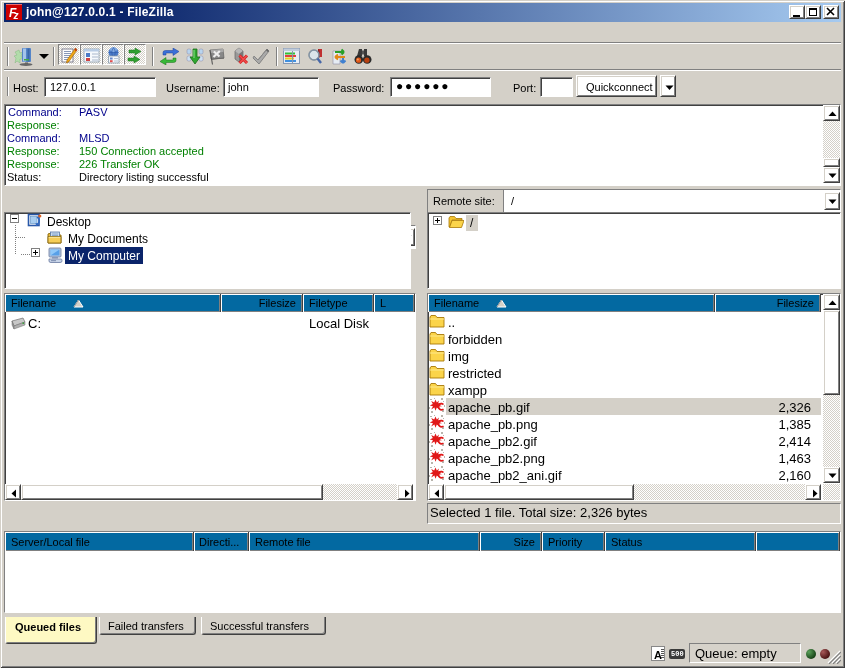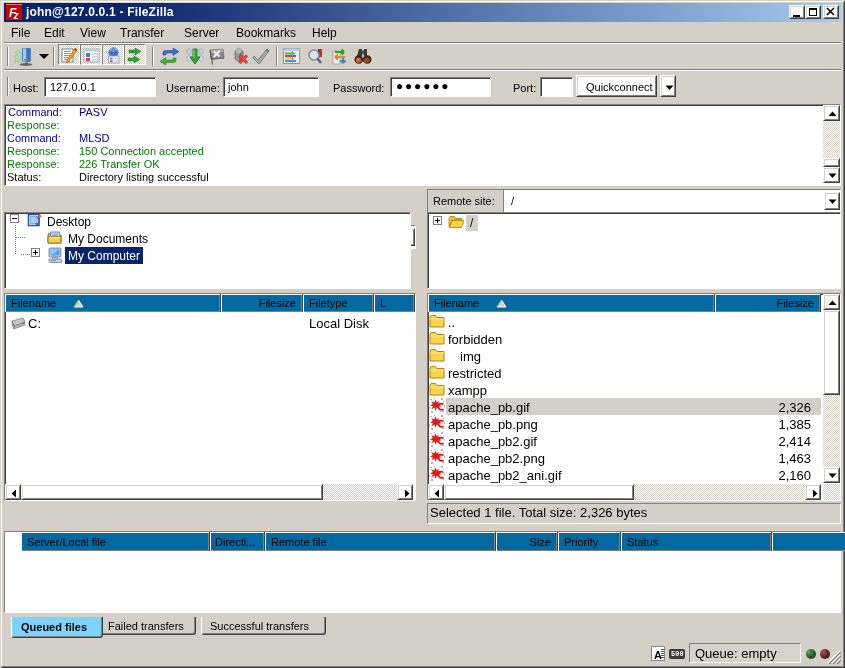--- a/index.html
+++ b/index.html
@@ -45,29 +45,20 @@
     <div class="abs btn3d" style="left:801px; top:2px; width:16px; height:14px;">
         <div class="abs" style="left:3px; top:2px; width:8px; height:8px; border:1px solid #000; border-top-width:2px;"></div>
       </div>
     <div class="abs btn3d" style="left:819px; top:2px; width:16px; height:14px;">
       <svg width="14" height="12" viewBox="0 0 14 12">
           <path d="M3 2 L10 9 M10 2 L3 9" stroke="#000" stroke-width="1.6"></path>
         </svg>
     </div>
   </div>
 
-  <div class="abs" style="left:4px; top:22px; width:837px; height:20px;">
-    <div class="txt f12" style="left:7px; top:4px;">File</div>
-    <div class="txt f12" style="left:40px; top:4px;">Edit</div>
-    <div class="txt f12" style="left:76px; top:4px;">View</div>
-    <div class="txt f12" style="left:116px; top:4px;">Transfer</div>
-    <div class="txt f12" style="left:180px; top:4px;">Server</div>
-    <div class="txt f12" style="left:232px; top:4px;">Bookmarks</div>
-    <div class="txt f12" style="left:308px; top:4px;">Help</div>
-  </div>
   <div class="abs" style="left:4px; top:42px; width:837px; height:2px; border-top:1px solid #808080; border-bottom:1px solid #ffffff;"></div>
 
   <div class="abs" id="toolbar" style="left:4px; top:44px; width:837px; height:25px;">
     <div class="vline" style="left:3px; top:3px; height:19px;"></div>
     <svg class="abs" style="left:10px; top:3px;" width="20" height="19" viewBox="0 0 20 19">
       <path d="M1 5 L5 3 L6 6 L9 5 L7 9 L9 12 L6 12 L6 16 L3 14 L1 16 L2 11 L0 9 L3 8 Z" fill="#b2dcaa" stroke="#85b881" stroke-width="0.5"></path>
       <rect x="8" y="1" width="9" height="14" rx="1" fill="#5585c8"></rect>
       <rect x="9" y="1.5" width="3" height="13" fill="#a4c4ea"></rect>
       <rect x="13.5" y="1.5" width="2" height="13" fill="#3b66a8"></rect>
       <rect x="10" y="12" width="5" height="1.5" fill="#44aa44"></rect>
@@ -405,21 +396,21 @@
             <path d="M1 3 L2 1.5 L6.5 1.5 L8 3.5 L15 3.5 L15 13 L1 13 Z" fill="#fbd44a" stroke="#a87808" stroke-width="0.9"></path>
             <path d="M1 5 L15 5" stroke="#fde98c" stroke-width="1"></path>
           </svg>
         <div class="txt f13" style="left:20px; top:2px;">forbidden</div>
       </div>
       <div class="abs" style="left:0; top:34px; width:393px; height:17px;">
         <svg class="abs fold" style="left:1px; top:1px;" width="16" height="15" viewBox="0 0 16 15">
             <path d="M1 3 L2 1.5 L6.5 1.5 L8 3.5 L15 3.5 L15 13 L1 13 Z" fill="#fbd44a" stroke="#a87808" stroke-width="0.9"></path>
             <path d="M1 5 L15 5" stroke="#fde98c" stroke-width="1"></path>
           </svg>
-        <div class="txt f13" style="left:20px; top:2px;margin-left:12px;">img</div>
+        <div class="txt f13" style="left:20px; top:2px;">img</div>
       </div>
       <div class="abs" style="left:0; top:51px; width:393px; height:17px;">
         <svg class="abs fold" style="left:1px; top:1px;" width="16" height="15" viewBox="0 0 16 15">
             <path d="M1 3 L2 1.5 L6.5 1.5 L8 3.5 L15 3.5 L15 13 L1 13 Z" fill="#fbd44a" stroke="#a87808" stroke-width="0.9"></path>
             <path d="M1 5 L15 5" stroke="#fde98c" stroke-width="1"></path>
           </svg>
         <div class="txt f13" style="left:20px; top:2px;">restricted</div>
       </div>
       <div class="abs" style="left:0; top:68px; width:393px; height:17px;">
         <svg class="abs fold" style="left:1px; top:1px;" width="16" height="15" viewBox="0 0 16 15">
@@ -552,21 +543,21 @@
           </svg>
         </div>
     </div>
   </div>
 
   <div class="abs sunkenlite" style="left:427px; top:503px; width:414px; height:21px; background:#d4d0c8;">
     <div class="txt f13" style="left:2px; top:1px;">Selected 1 file. Total size: 2,326 bytes</div>
   </div>
 
   <div class="abs sunkenlite" style="left:4px; top:531px; width:837px; height:82px; background:#fff;" id="queue">
-    <div class="abs" style="left:16px; top:0; width:663px; height:19px;padding-left:32px;">
+    <div class="abs" style="left:0; top:0; width:663px; height:19px;padding-left:32px;">
       <div class="hdrcell" style="left:0; width:189px;">
           <div class="txt" style="left:6px; top:3px;">Server/Local file</div>
         </div>
       <div class="hdrcell" style="left:189px; width:55px;">
           <div class="txt" style="left:5px; top:3px;">Directi...</div>
         </div>
       <div class="hdrcell" style="left:244px; width:231px;">
           <div class="txt" style="left:6px; top:3px;">Remote file</div>
         </div>
       <div class="hdrcell" style="left:475px; width:62px;">
@@ -576,21 +567,21 @@
           <div class="txt" style="left:6px; top:3px;">Priority</div>
         </div>
       <div class="hdrcell" style="left:600px; width:151px;">
           <div class="txt" style="left:6px; top:3px;">Status</div>
         </div>
       <div class="hdrcell" style="left:751px; width:84px;"></div>
     </div>
   </div>
 
   <div class="abs" id="tabs" style="left:4px; top:616px; width:837px; height:23px;">
-    <div class="abs" style="left:7px; top:1px; width:92px; height:21px; background:#7dd3fc; border:1px solid; border-color:#f7f6f3 #404040 #404040 #ffffff; border-top:none; border-radius:0 0 3px 3px; box-shadow:inset -1px -1px 0 #808080; z-index:2;">
+    <div class="abs" style="left:1px; top:1px; width:92px; height:27px; background:#fef9c3; border:1px solid; border-color:#f7f6f3 #404040 #404040 #ffffff; border-top:none; border-radius:0 0 3px 3px; box-shadow:inset -1px -1px 0 #808080; z-index:2;">
       <div class="txt" style="left:9px; top:3px; font-weight:bold;">Queued files</div>
     </div>
     <div class="abs" style="left:95px; top:1px; width:97px; height:18px; background:#d4d0c8; border:1px solid; border-color:#d4d0c8 #404040 #404040 #ffffff; border-top:none; border-radius:0 0 3px 3px; box-shadow:inset -1px -1px 0 #808080;padding-left:41px;">
       <div class="txt" style="left:8px; top:2px;">Failed transfers</div>
     </div>
     <div class="abs" style="left:197px; top:1px; width:125px; height:18px; background:#d4d0c8; border:1px solid; border-color:#d4d0c8 #404040 #404040 #ffffff; border-top:none; border-radius:0 0 3px 3px; box-shadow:inset -1px -1px 0 #808080;">
       <div class="txt" style="left:8px; top:2px;">Successful transfers</div>
     </div>
   </div>
 

